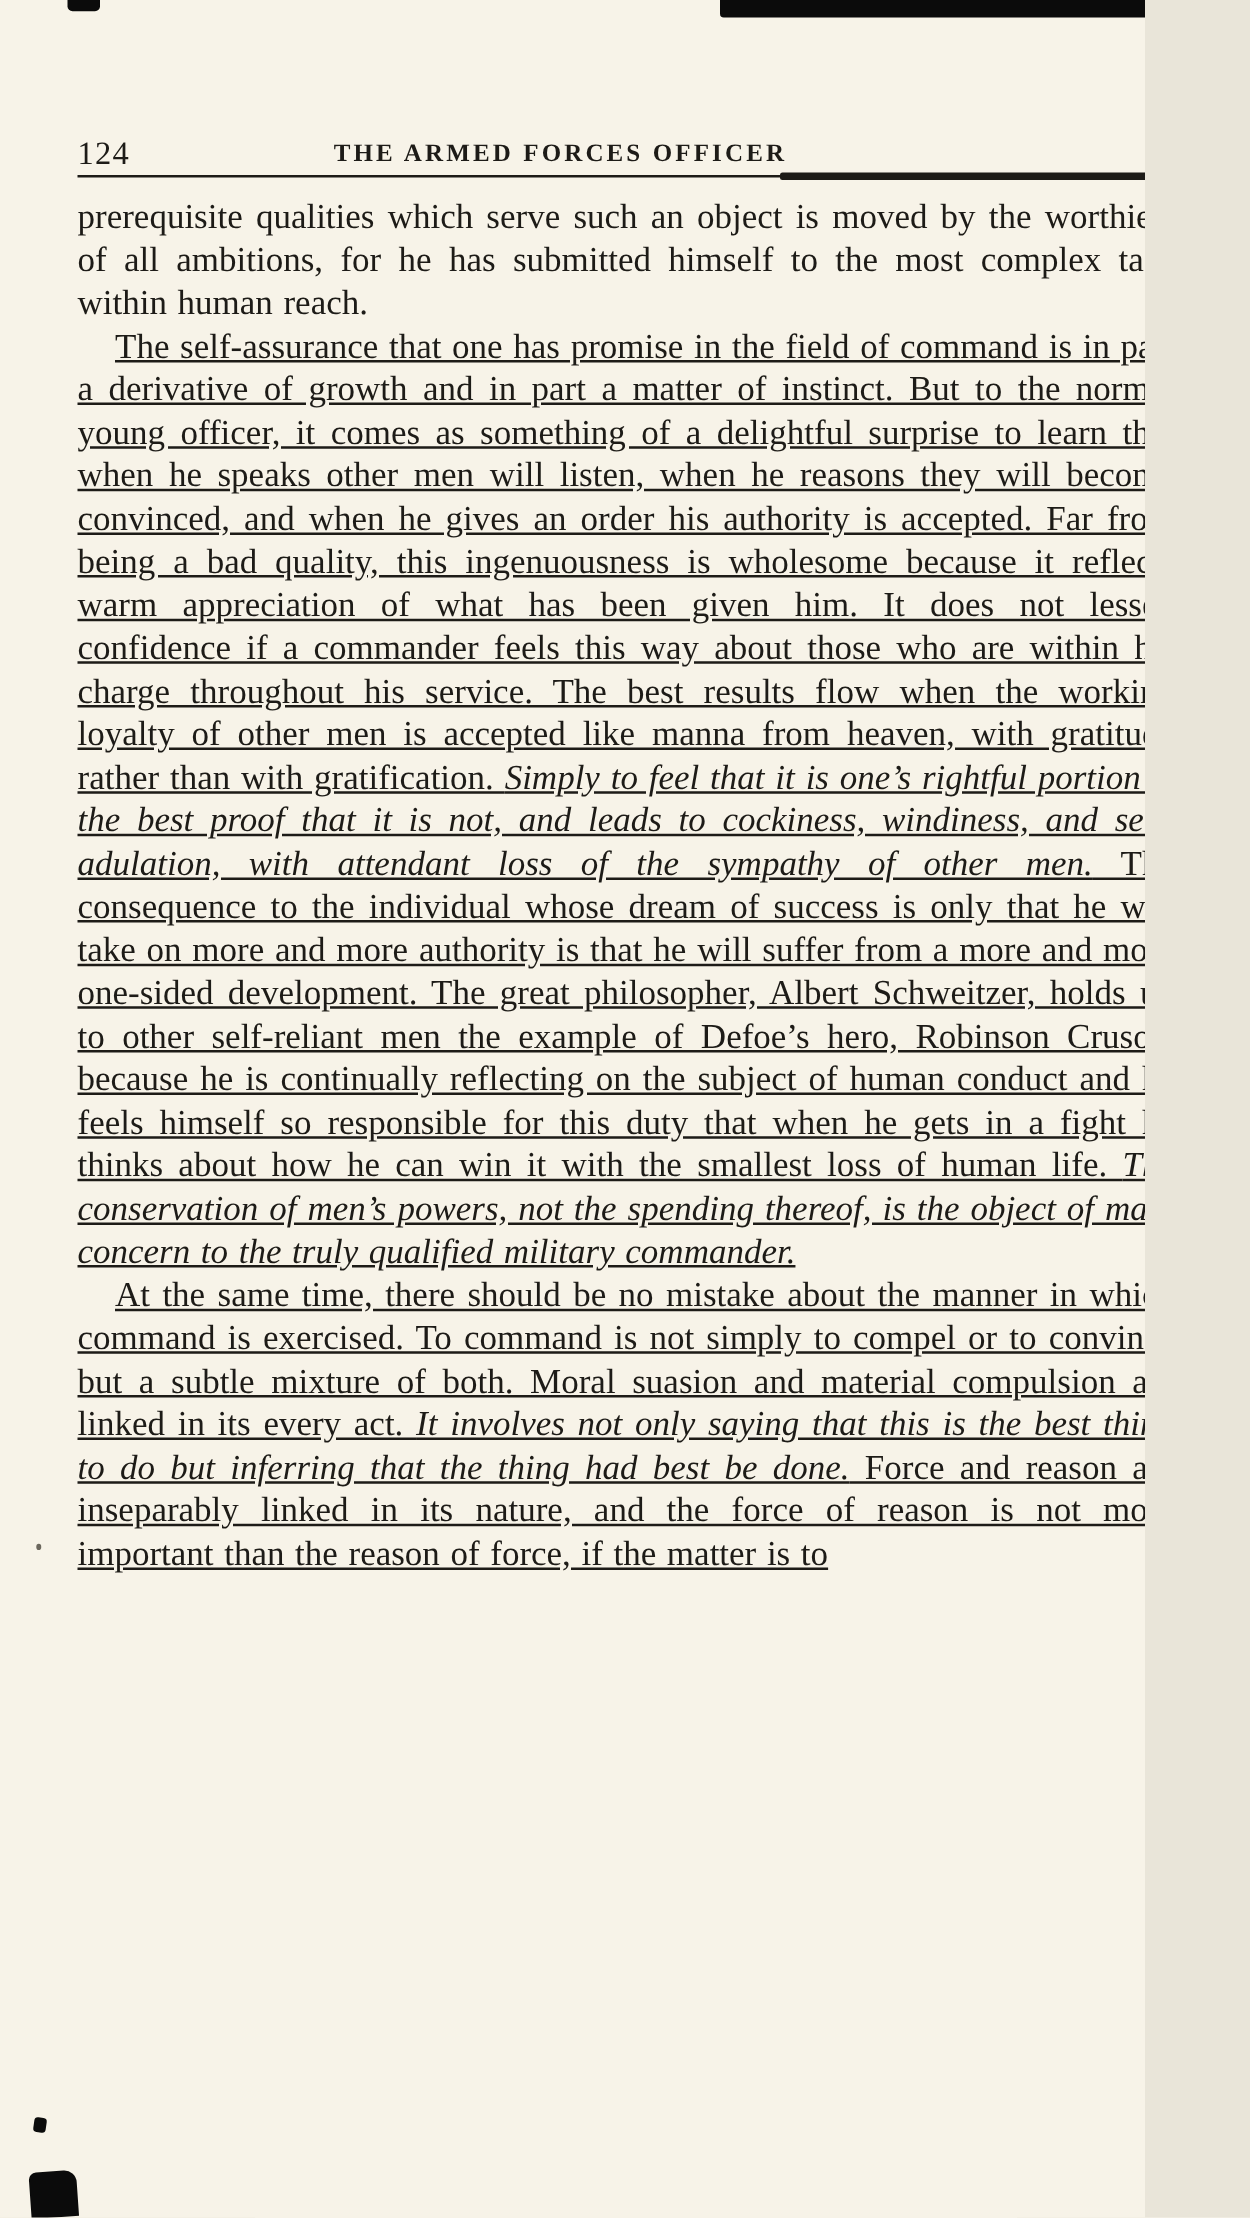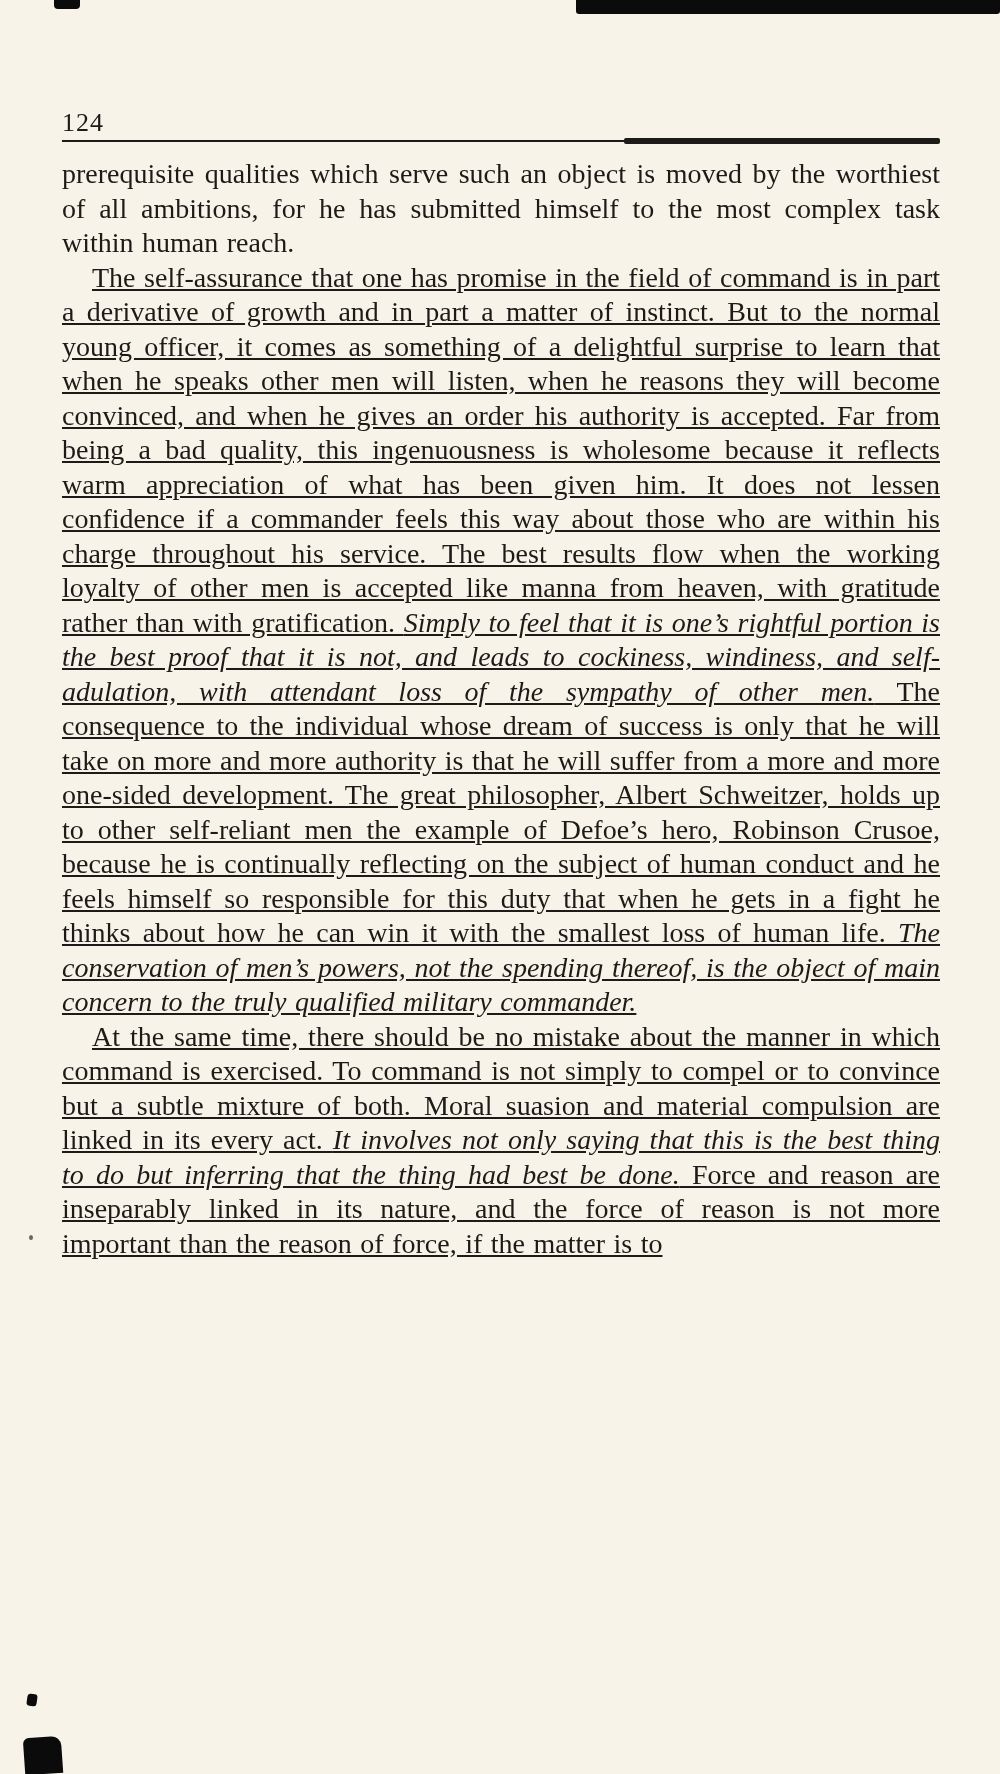--- a/index.html
+++ b/index.html
@@ -3,21 +3,21 @@
 <meta charset="utf-8">
 <style>
   * { margin: 0; padding: 0; box-sizing: border-box; }
   html, body { width: 1000px; }
   body {
     font-family: "Liberation Serif", "DejaVu Serif", serif;
     background: #e9e5d9;
   }
   .page {
     position: relative;
-    width: 1000px;
+    width: 916px;
     height: 1774px;
     background: var(--paper, #f7f3e8);
     color: var(--ink, #1d1b17);
     overflow: hidden;
   }
   
   .artifact { position: absolute; background: #0b0b0b; }
   .artifact-top-left   { left: 54px;  top: 0;      width: 26px;  height: 9px;  border-radius: 0 0 4px 4px; }
   .artifact-top-right  { left: 576px; top: 0;      width: 424px; height: 14px; border-radius: 0 0 3px 3px; }
   .artifact-bottom-tick{ left: 27px;  top: 1694px; width: 10px;  height: 12px; border-radius: 3px; transform: rotate(8deg); }
@@ -89,20 +89,21 @@
 <div class="page">
 
   <div class="artifact artifact-top-left"></div>
   <div class="artifact artifact-top-right"></div>
   <div class="artifact artifact-bottom-tick"></div>
   <div class="artifact artifact-bottom-blob"></div>
   <div class="stray-dot"></div>
 
   <header class="running-head">
     <span class="page-number">124</span>
+    <span class="head-title">THE ARMED FORCES OFFICER</span>
   </header>
 
   <div class="head-rule">
     <div class="thick-segment"></div>
   </div>
 
   <main class="text-block" id="text-block">
       <p class="para"><span class="run">prerequisite qualities which serve such an object is moved by the worthiest of all ambitions, for he has submitted himself to the most complex task within human reach.</span></p>
       <p class="para indent"><span class="run">The self-assurance that one has promise in the field of command is in part a derivative of growth and in part a matter of instinct. But to the normal young officer, it comes as something of a delightful surprise to learn that when he speaks other men will listen, when he reasons they will become convinced, and when he gives an order his authority is accepted. Far from being a bad quality, this ingenuousness is wholesome because it reflects warm appreciation of what has been given him. It does not lessen confidence if a commander feels this way about those who are within his charge throughout his service. The best results flow when the working loyalty of other men is accepted like manna from heaven, with gratitude rather than with gratification. </span><span class="run italic">Simply to feel that it is one’s rightful portion is the best proof that it is not, and leads to cockiness, windiness, and self-adulation, with attendant loss of the sympathy of other men.</span><span class="run"> The consequence to the individual whose dream of success is only that he will take on more and more authority is that he will suffer from a more and more one-sided development. The great philosopher, Albert Schweitzer, holds up to other self-reliant men the example of Defoe’s hero, Robinson Crusoe, because he is continually reflecting on the subject of human conduct and he feels himself so responsible for this duty that when he gets in a fight he thinks about how he can win it with the smallest loss of human life. </span><span class="run italic">The conservation of men’s powers, not the spending thereof, is the object of main concern to the truly qualified military commander.</span></p>
       <p class="para indent"><span class="run">At the same time, there should be no mistake about the manner in which command is exercised. To command is not simply to compel or to convince but a subtle mixture of both. Moral suasion and material compulsion are linked in its every act. </span><span class="run italic">It involves not only saying that this is the best thing to do but inferring that the thing had best be done.</span><span class="run"> Force and reason are inseparably linked in its nature, and the force of reason is not more important than the reason of force, if the matter is to</span></p>

